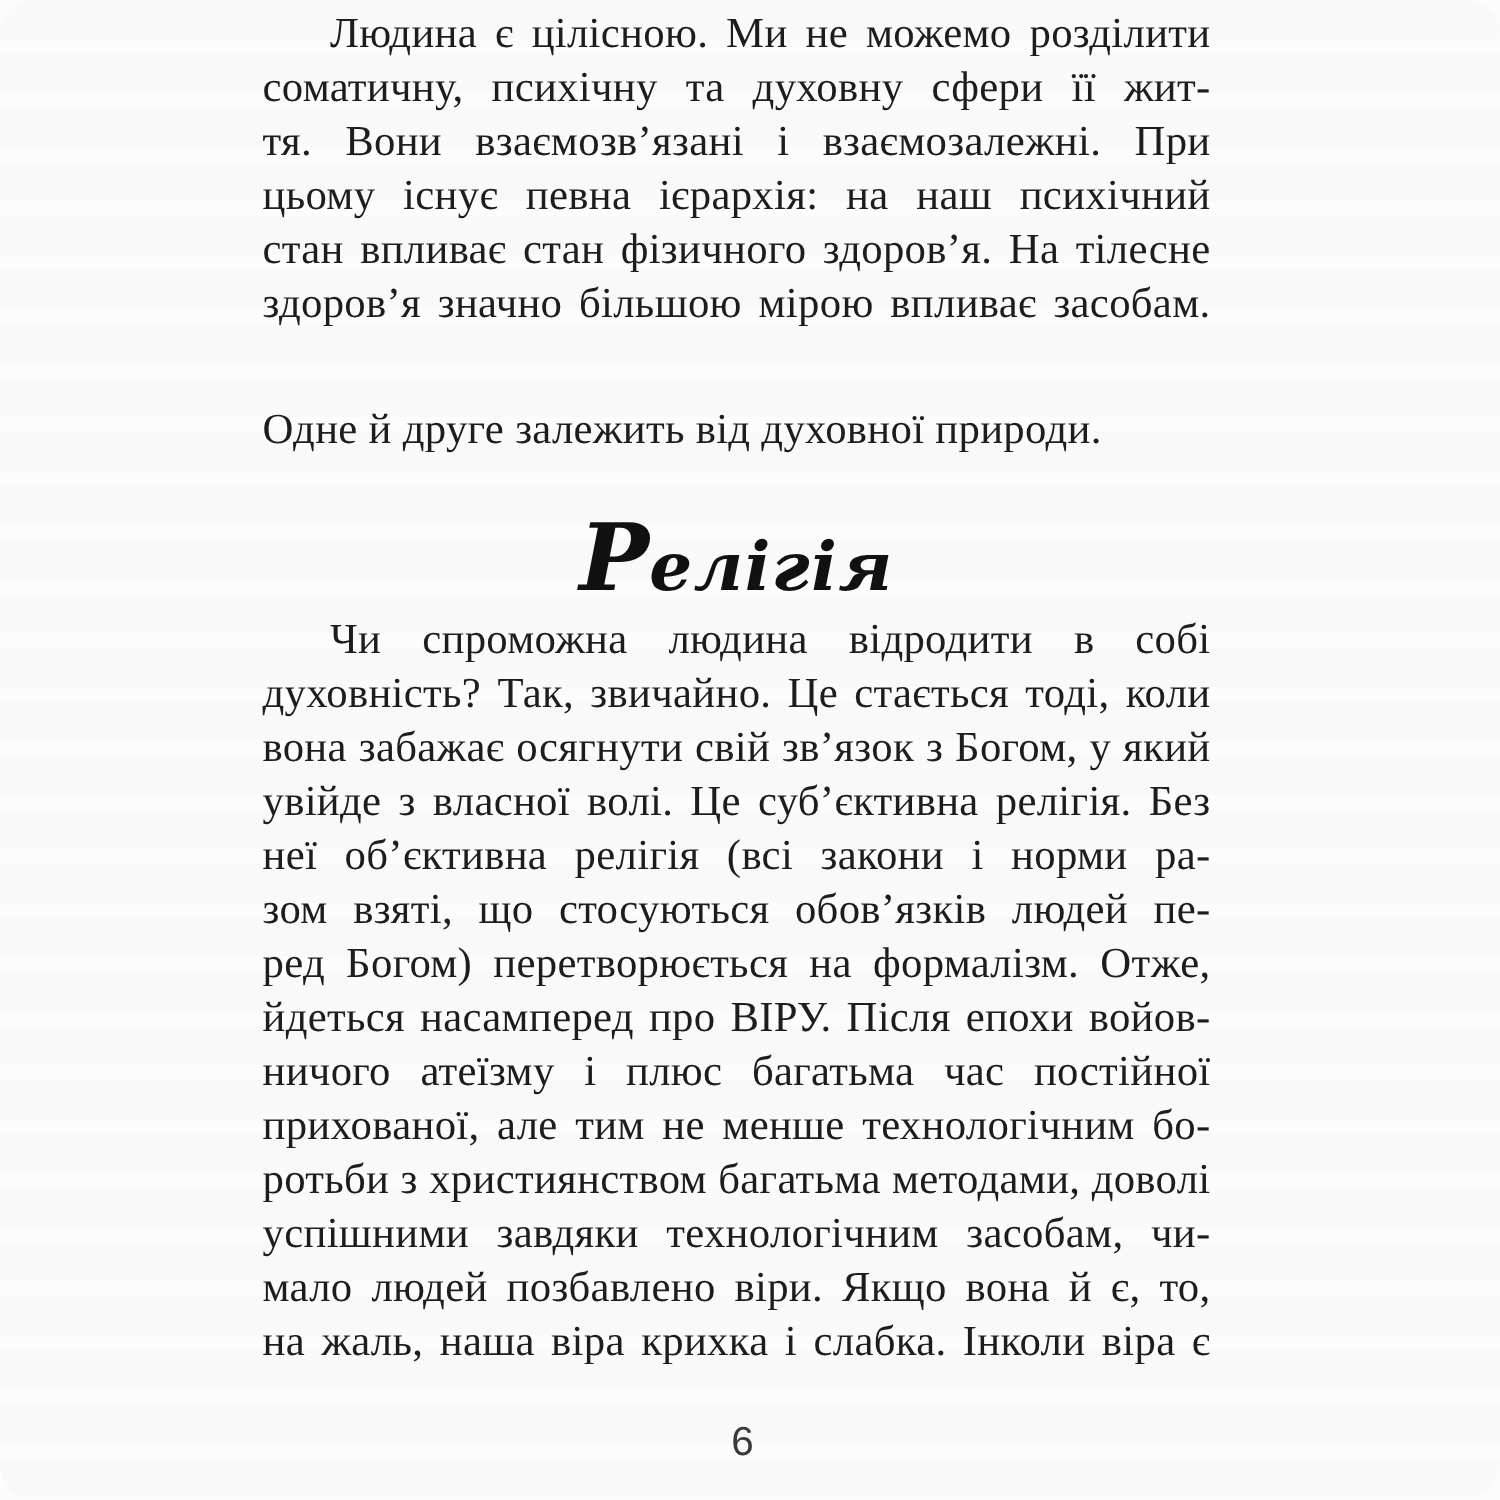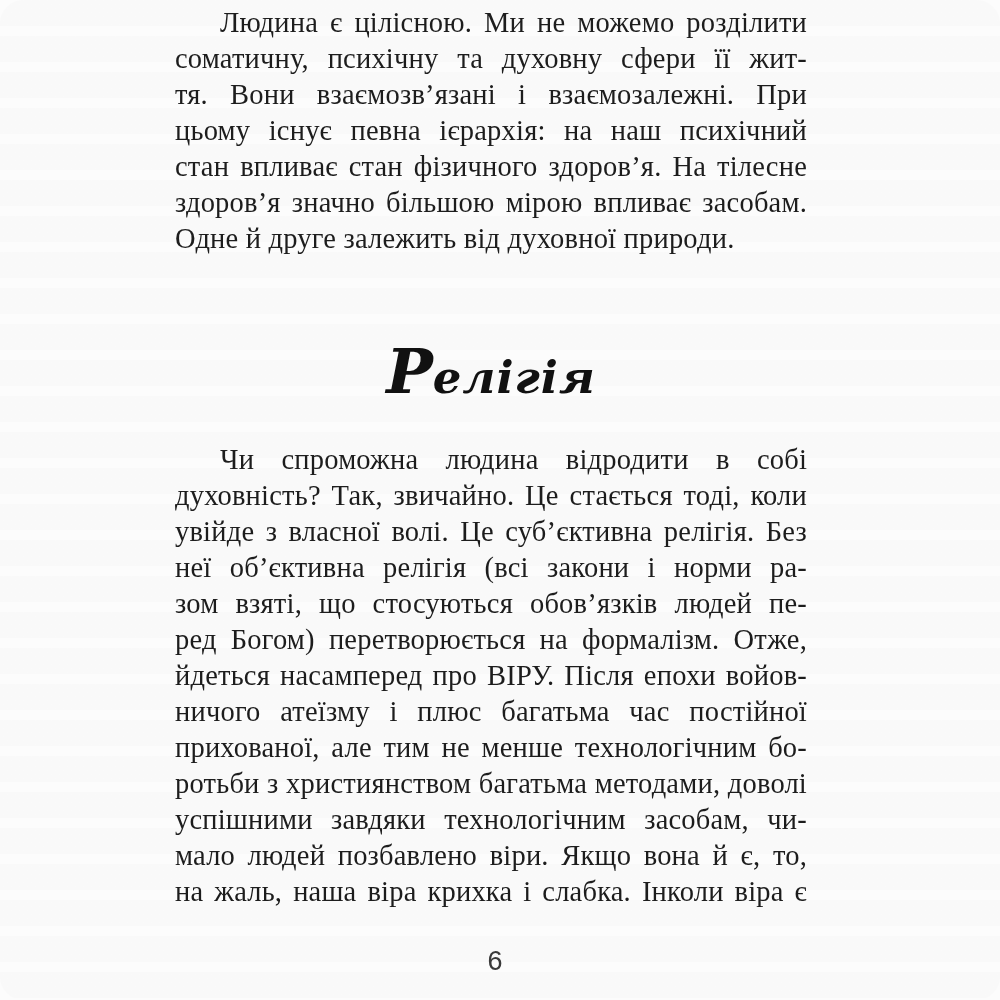--- a/index.html
+++ b/index.html
@@ -47,23 +47,24 @@
     white-space: normal;
     height: 36px;
     overflow: visible;
   }
   .line.indent {
     padding-left: 45px;
     width: calc(100% - 45px);
   }
   .line.no-justify {
     text-align-last: left;
+    margin-top: 48px;
   }
   #paragraph-1 { top: 5px; }
-  #paragraph-2 { top: 442px; font-family: Liberation Serif, serif; }
+  #paragraph-2 { top: 409px; font-family: Liberation Serif, serif; }
   .heading-wrap {
     position: absolute;
     left: 175px;
     width: 632px;
     top: 341px;
     height: 66px;
     display: flex;
     align-items: flex-start;
     justify-content: center;
   }
@@ -106,20 +107,21 @@
     <span class="line no-justify">Одне й друге залежить від духовної природи.</span>
   </div>
 
   <div class="heading-wrap">
     <span class="chapter-heading">Релігія</span>
   </div>
 
   <div class="text-block para" id="paragraph-2">
     <span class="line indent">Чи спроможна людина відродити в собі</span>
     <span class="line">духовність? Так, звичайно. Це стається тоді, коли</span>
+    <span class="line">вона забажає осягнути свій зв’язок з Богом, у який</span>
     <span class="line">увійде з власної волі. Це суб’єктивна релігія. Без</span>
     <span class="line">неї об’єктивна релігія (всі закони і норми ра-</span>
     <span class="line">зом взяті, що стосуються обов’язків людей пе-</span>
     <span class="line">ред Богом) перетворюється на формалізм. Отже,</span>
     <span class="line">йдеться насамперед про ВІРУ. Після епохи войов-</span>
     <span class="line">ничого атеїзму і плюс багатьма час постійної</span>
     <span class="line">прихованої, але тим не менше технологічним бо-</span>
     <span class="line">ротьби з християнством багатьма методами, доволі</span>
     <span class="line">успішними завдяки технологічним засобам, чи-</span>
     <span class="line">мало людей позбавлено віри. Якщо вона й є, то,</span>

